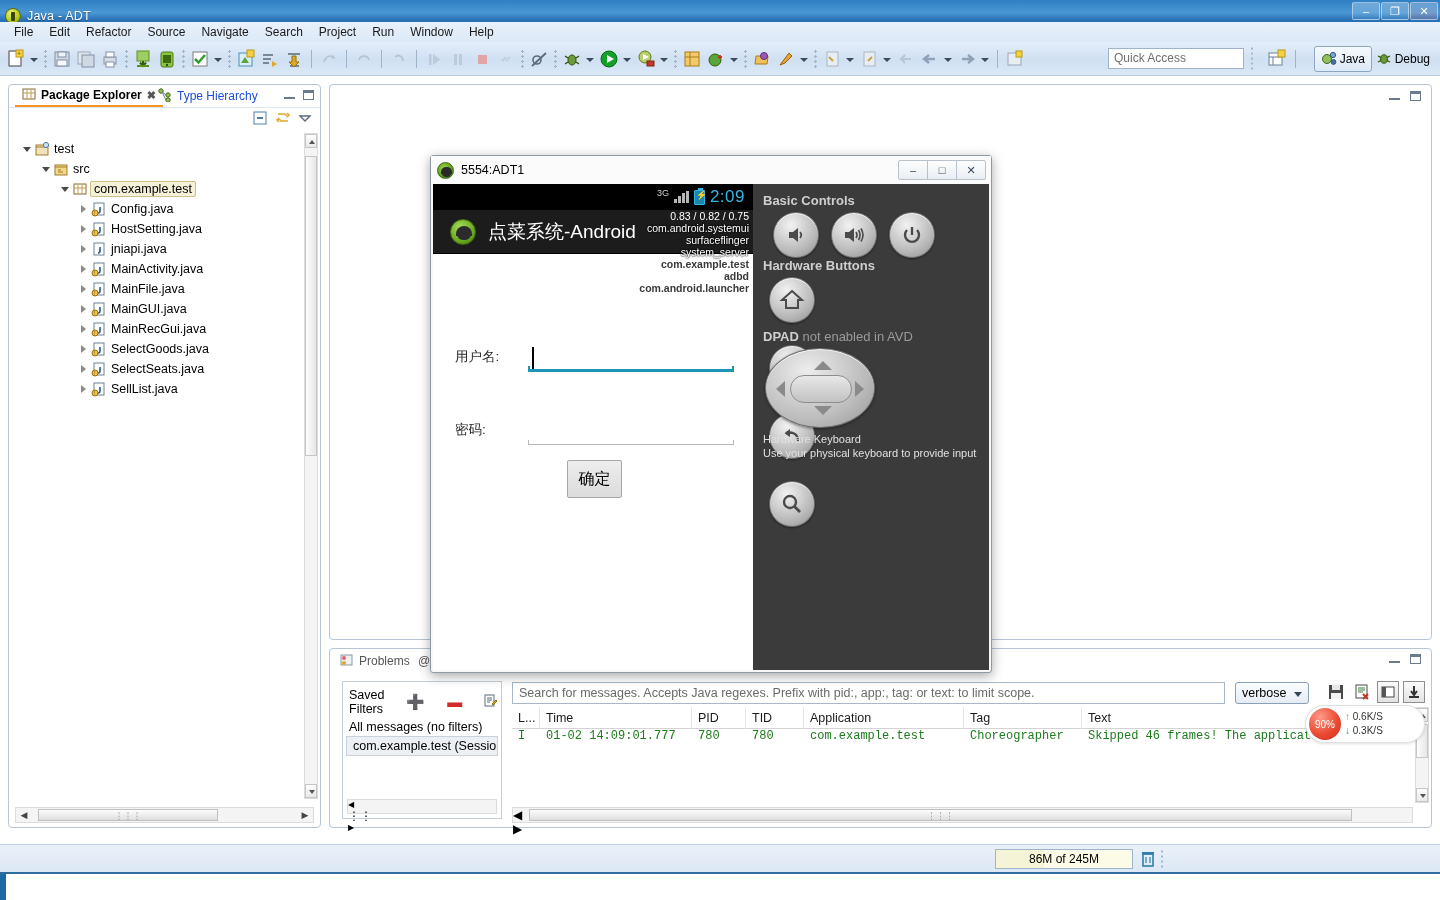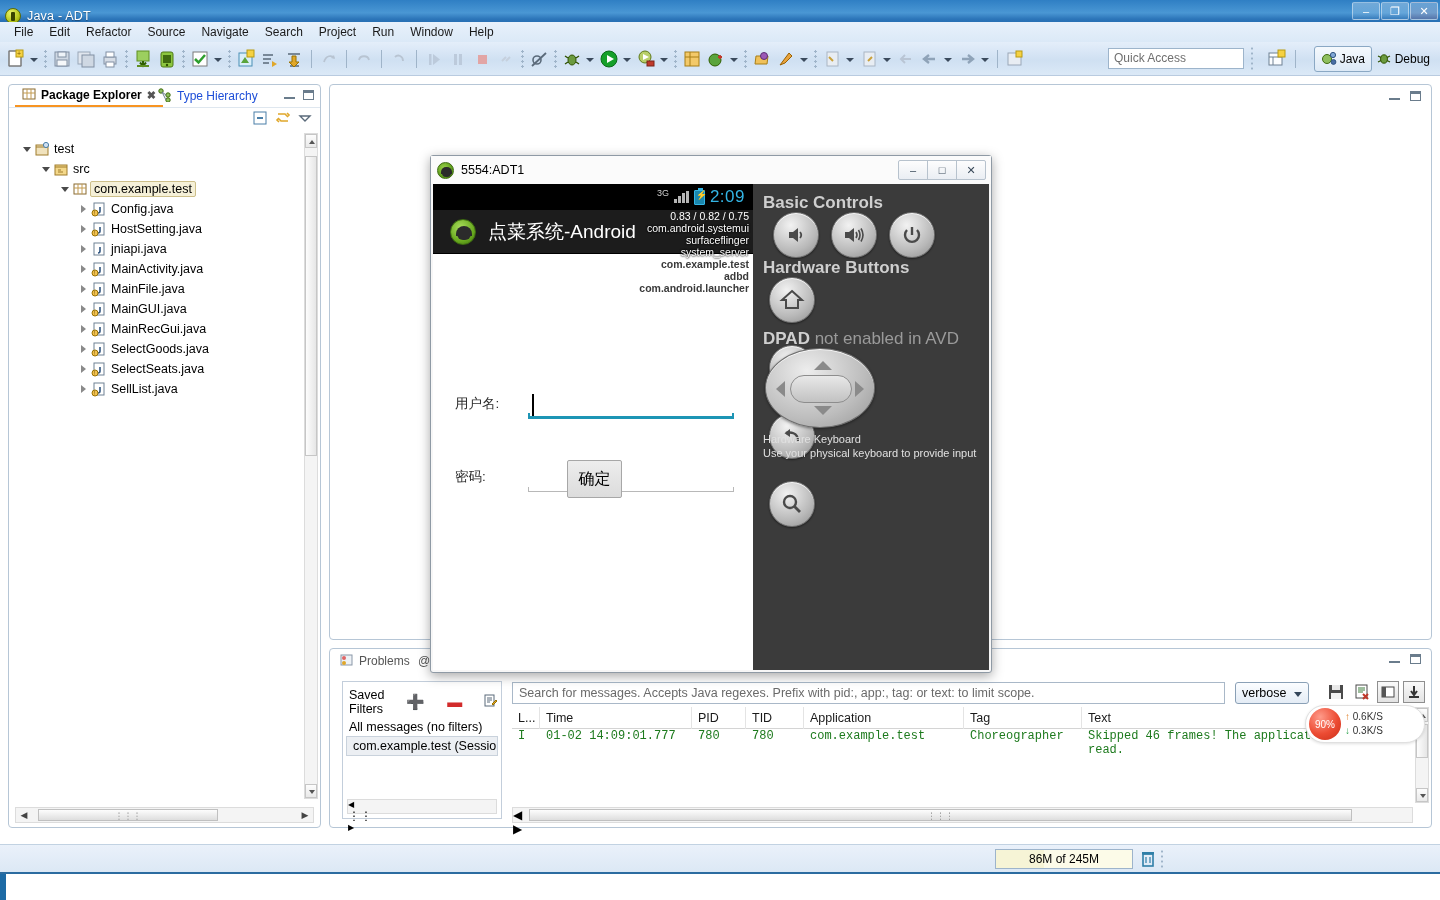--- a/index.html
+++ b/index.html
@@ -358,21 +358,21 @@
 
   .perf-overlay {
     position:absolute; right: 4px; top: 26px; width: 132px; text-align:right;
     font-size: 10.5px; line-height: 12px; color: #ffffff; font-family:"Liberation Sans",sans-serif;
     z-index: 5; pointer-events:none;
   }
   .perf-overlay .l1 { color:#ffffff; }
   .perf-overlay .sh { text-shadow: 0 0 2px #000, 0 0 2px #000; }
   .perf-overlay .onwhite { color:#3a3a3a; text-shadow: 0 0 2px #fff; font-weight:bold; }
 
-  .and-content { position:absolute; left:0; right:0; top:70px; bottom:0; background:#fff;margin-top:47px; }
+  .and-content { position:absolute; left:0; right:0; top:70px; bottom:0; background:#fff; }
   .form-row { position:absolute; display:flex; align-items:center; }
   .lbl { font-size: 13.5px; color:#2b2b2b; }
   .fld {
     border-bottom: 3px solid #1d95b5; height: 28px; position:relative;
   }
   .fld.pw { border-bottom: 1px solid #b8b8b8; }
   .fld .caret {
     position:absolute; left: 4px; top: 3px; width: 1.5px; height: 22px; background:#000;
   }
   .fld .tick-l, .fld .tick-r {
@@ -380,21 +380,21 @@
   }
   .fld.pw .tick-l, .fld.pw .tick-r { background:#b8b8b8; height:5px; bottom:-1px; width:1px;}
   .fld .tick-l { left:0; } .fld .tick-r { right:0; }
   .ok-btn {
     position:absolute; left: 566px; top: 443px; width: 55px; height: 38px;
     background: linear-gradient(to bottom, #ededed, #dcdcdc);
     border: 1px solid #a7a7a7; border-radius: 2px;
     display:flex; align-items:center; justify-content:center; font-size:16px; color:#000;
   }
 
-  .side-label { font-size: 17px; color:#cfcfcf; font-weight:bold; }
+  .side-label { font-size: 13px; color:#cfcfcf; font-weight:bold; }
   .side-label .muted { color:#9a9a9a; font-weight:normal; }
   .side-sub { font-size: 11px; color:#e0e0e0; line-height:14px; }
   .hw-btn {
     width: 46px; height: 46px; border-radius:50%;
     background: radial-gradient(circle at 38% 28%, #f2f2f2, #b9b9b9 62%, #8e8e8e);
     border: 1px solid #6e6e6e;
     display:flex; align-items:center; justify-content:center;
     color:#4a4a4a; font-size: 11px; font-weight:bold;
     box-shadow: inset 0 1px 0 rgba(255,255,255,.8), 0 1px 2px rgba(0,0,0,.45);
   }
@@ -977,24 +977,20 @@
       <div id="log-rows">
           <div class="log-row">
             <div class="col c-l">I</div>
             <div class="col c-time">01-02 14:09:01.777</div>
             <div class="col c-pid">780</div>
             <div class="col c-tid">780</div>
             <div class="col c-app">com.example.test</div>
             <div class="col c-tag">Choreographer</div>
             <div class="col c-text text">Skipped 46 frames!  The application may be do</div>
           </div>
-          <div class="log-row">
-            <div class="col" style="width: 570px;"></div>
-            <div class="col c-text text">read.</div>
-          </div>
         </div>
     </div>
 
     <div class="log-scroll-v">
       <div class="up arr-up" style="position:absolute;left:0;top:0;width:12px;height:14px;background:linear-gradient(to bottom,#fdfdfd,#e9e9e9);border:1px solid #c6c6c6"></div>
       <div style="position:absolute;left:0;top:16px;width:12px;height:34px;background:linear-gradient(to right,#fdfdfd,#e6e6e6);border:1px solid #c6c6c6"></div>
       <div class="dn arr-dn" style="position:absolute;left:0;bottom:0;width:12px;height:14px;background:linear-gradient(to bottom,#fdfdfd,#e9e9e9);border:1px solid #c6c6c6"></div>
     </div>
 
     <div class="log-scroll-h">

